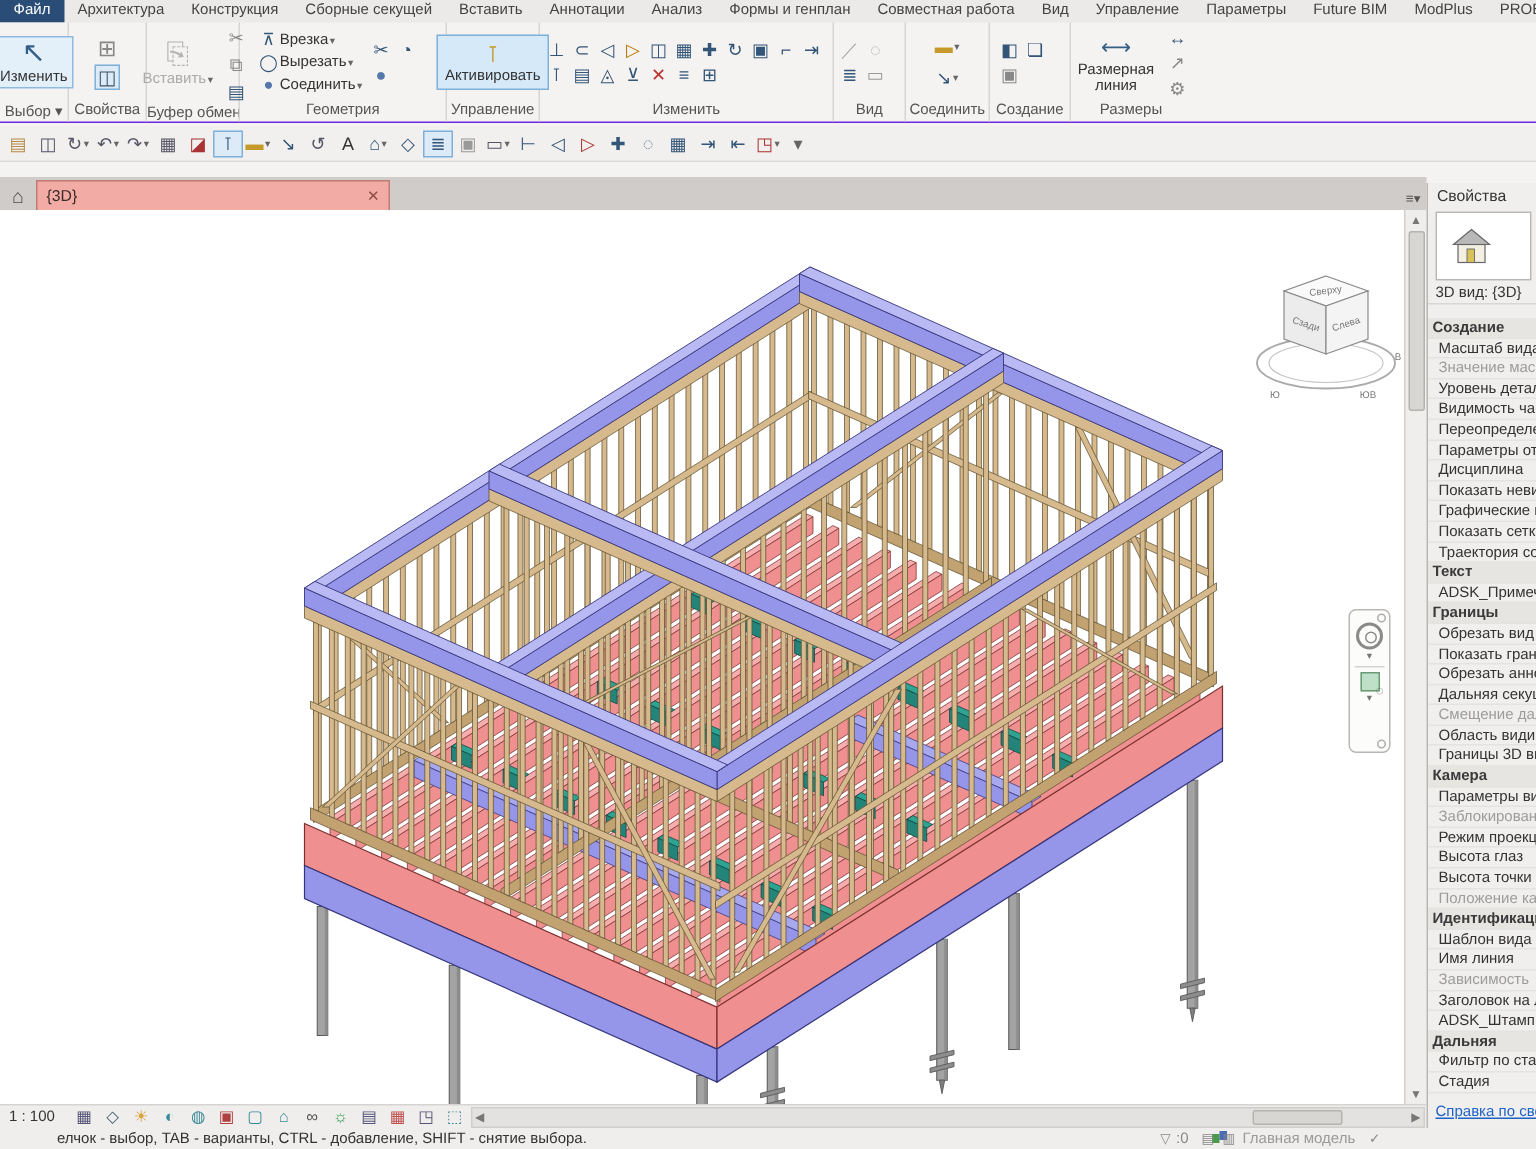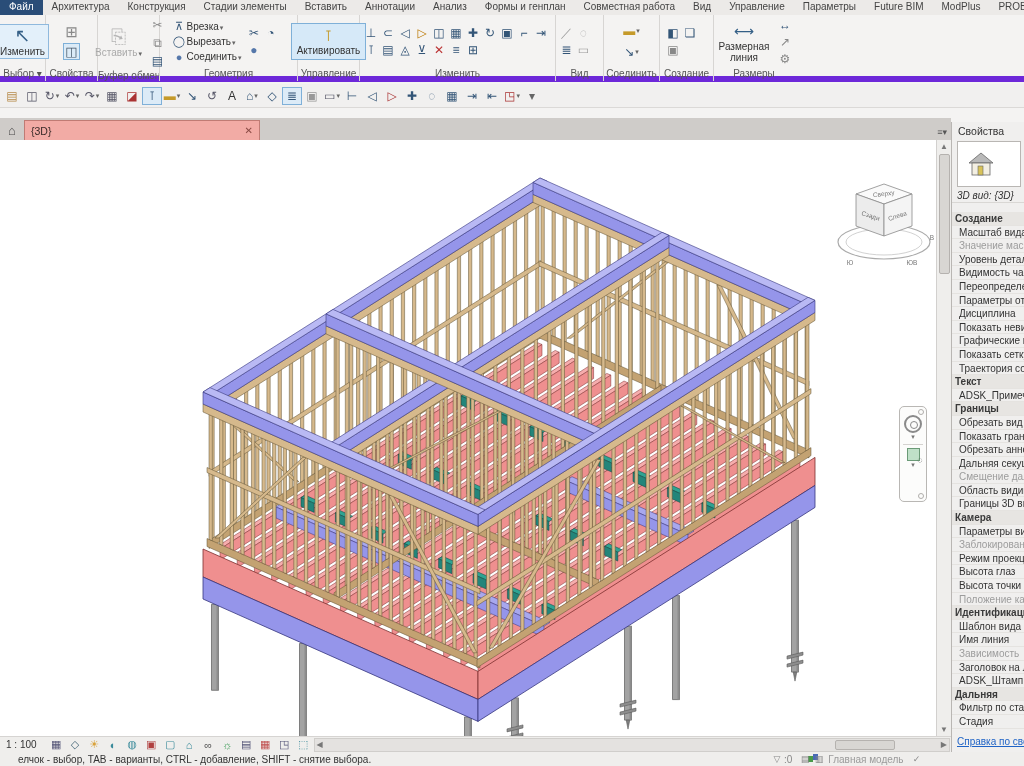--- a/index.html
+++ b/index.html
@@ -1,21 +1,21 @@
 <!DOCTYPE html>
 <html><head>
 <meta charset="utf-8">
 <style>
   * { margin:0; padding:0; box-sizing:border-box; }
   html,body { width:1024px; height:766px; overflow:hidden; }
   body { font-family:"Liberation Sans", sans-serif; background:#f4f3f2; color:#333; }
   #root { position:relative; width:1024px; height:766px; background:#f4f3f2; }
 
   
-  #ribbon { position:absolute; left:0; top:0; width:1024px; height:82px; background:#f4f3f2; border-bottom:6px solid #6d28d9; }
+  #ribbon { position:absolute; left:0; top:0; width:1024px; height:82px; background:#f4f3f2; border-bottom:1px solid #6d28d9; }
   #ribbon-tabs { display:flex; height:15px; background:#eceae8; font-size:10px; color:#444; align-items:stretch; overflow:hidden; }
   .rtab { padding:1px 9px 0 9px; white-space:nowrap; cursor:default; }
   .rtab.accent { background:#2a4d78; color:#fff; }
   #ribbon-body { display:flex; height:66px; align-items:stretch; }
   .rpanel { border-right:1px solid #d7d5d3; display:flex; flex-direction:column; position:relative; }
   .rpanel-content { flex:1; display:flex; align-items:center; justify-content:center; padding:1px 2px; }
   .rpanel-label { height:13px; font-size:10px; color:#555; text-align:center; white-space:nowrap; overflow:hidden; }
   .bigbtn { display:flex; flex-direction:column; align-items:center; justify-content:center; font-size:10px; color:#333;
             padding:1px 3px; border:1px solid transparent; }
   .bigbtn.sel { background:#e3f0fa; border-color:#8fb9dd; }
@@ -62,53 +62,53 @@
   #vcb { position:absolute; left:0; top:736px; width:951px; height:16px; background:#efeeec; border-top:1px solid #d6d4d2; display:flex; align-items:center; }
   #scale-label { font-size:10px; color:#333; padding:0 10px 0 6px; white-space:nowrap; }
   #vcb .icon { width:19px; height:15px; font-size:11px; }
   #hscroll { flex:1; height:14px; margin:0 1px; background:#e4e2e0; border:1px solid #d0cecb; position:relative; font-size:8px; color:#777; }
   #hscroll .arr { position:absolute; top:0; line-height:12px; }
   #hscroll .thumb { position:absolute; left:520px; top:1px; width:60px; height:10px; background:#d8d6d3; border:1px solid #b5b2af; border-radius:2px; }
 
   
   #statusbar { position:absolute; left:0; top:752px; width:1024px; height:14px; background:#efeeec; font-size:10px; color:#333;
                display:flex; align-items:center; }
-  #status-hint { padding-left:18px; white-space:nowrap; }
+  #status-hint { padding-left:18px; white-space:nowrap;margin-left:20px; }
   #status-center-icon { position:absolute; left:808px; top:2px; width:10px; height:10px; }
   #status-center-icon i { position:absolute; width:5px; height:6px; }
   #status-right { position:absolute; left:770px; top:0; height:14px; display:flex; align-items:center; color:#8b8b8b; }
   #status-right .icon { width:14px; height:12px; font-size:9px; color:#888; }
   #design-option-label { color:#9a9a9a; font-size:10px; margin:0 6px 0 2px; white-space:nowrap; }
 
   
   #props { position:absolute; left:951px; top:122px; width:73px; height:630px; background:#f0efee; border-left:1px solid #b9b6b3; overflow:hidden; }
   #props-header { height:18px; font-size:10.5px; color:#333; padding:3px 0 0 6px; }
   #type-selector { margin:1px 3px 0 5px; height:46px; background:#fff; border:1px solid #b9b6b3; display:flex; align-items:center; padding-left:8px; }
-  #type-row { height:16px; font-size:10px; color:#333; padding:3px 0 0 5px; white-space:nowrap; overflow:hidden; border-bottom:1px solid #d9d7d4;font-style:italic; }
+  #type-row { height:16px; font-size:10px; color:#333; padding:3px 0 0 5px; white-space:nowrap; overflow:hidden; border-bottom:1px solid #d9d7d4; }
   #prop-rows { position:absolute; left:0; top:90px; width:73px; }
   .prow { height:13.6px; line-height:13.6px; font-size:10px; white-space:nowrap; overflow:hidden; border-bottom:1px solid #e5e3e0; padding-left:7px; color:#333; }
   .prow.group { background:#e7e5e2; color:#3a3a3a; font-weight:bold; padding-left:3px; }
   .prow.disabled { color:#9c9c9c; }
   #props-help { position:absolute; left:5px; top:614px; font-size:10px; color:#1f63c6; text-decoration:underline; white-space:nowrap; }
 
   
   #viewcube { position:absolute; left:820px; top:30px; }
   #viewcube text { font-size:6.5px; fill:#777; }
 </style>
 </head>
 <body>
 
 <div id="root">
 
   <div id="ribbon">
     <div id="ribbon-tabs">
         <span class="rtab accent">Файл</span>
         <span class="rtab">Архитектура</span>
         <span class="rtab">Конструкция</span>
-        <span class="rtab">Стадии элементы</span>
+        <span class="rtab">Сборные секущей</span>
         <span class="rtab">Вставить</span>
         <span class="rtab">Аннотации</span>
         <span class="rtab">Анализ</span>
         <span class="rtab">Формы и генплан</span>
         <span class="rtab">Совместная работа</span>
         <span class="rtab">Вид</span>
         <span class="rtab">Управление</span>
         <span class="rtab">Параметры</span>
         <span class="rtab">Future BIM</span>
         <span class="rtab">ModPlus</span>

